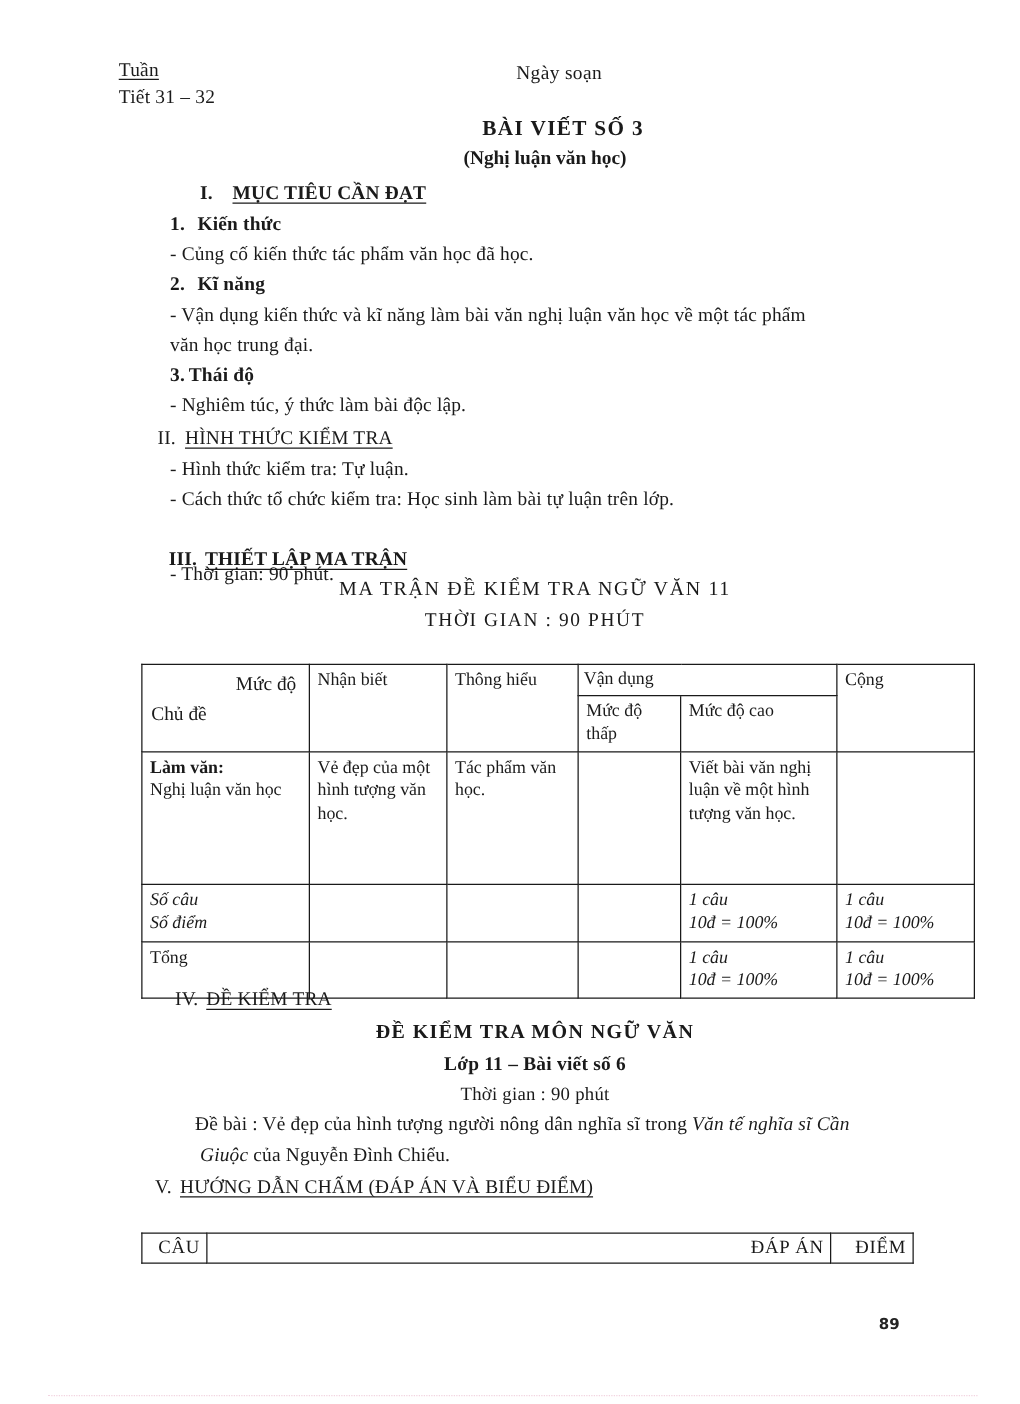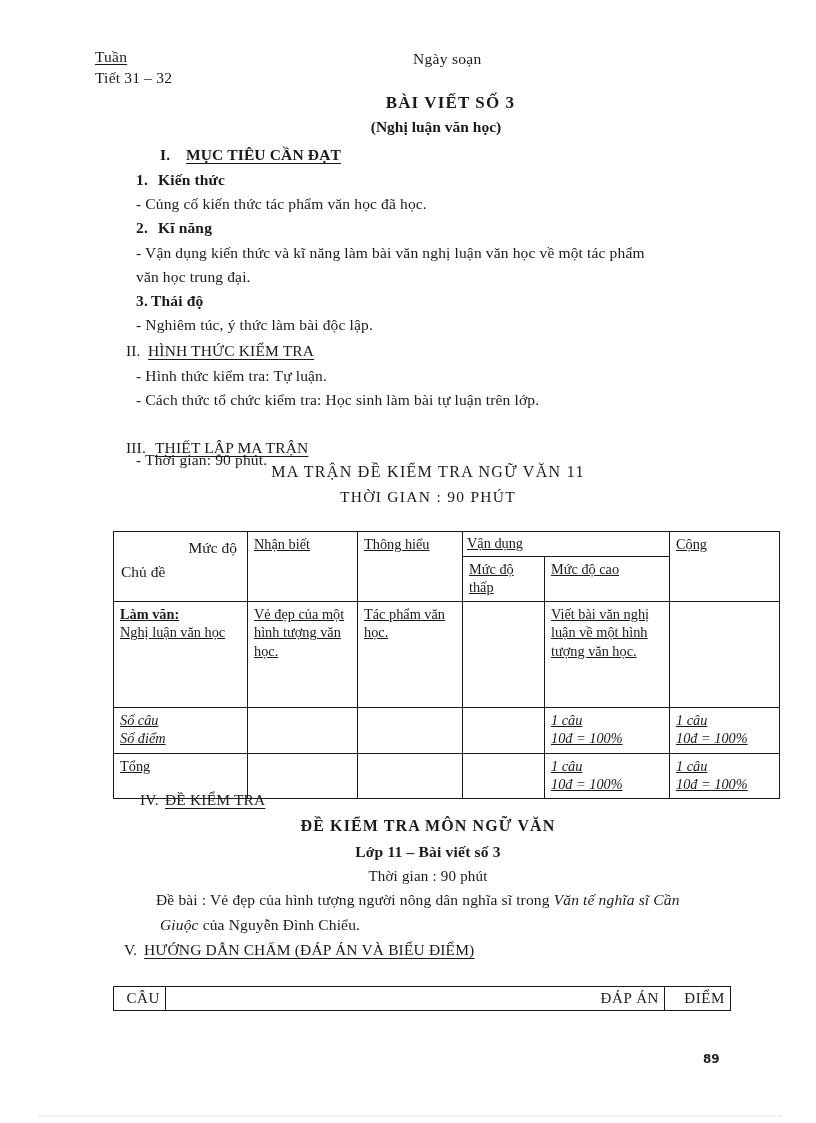--- a/index.html
+++ b/index.html
@@ -113,21 +113,20 @@
   .matrix-wrap {
     position: absolute;
     left: 113px;
     top: 531px;
     width: 666px;
   }
   table.matrix {
     border-collapse: collapse;
     width: 666px;
     table-layout: fixed;
-    text-decoration: underline;
   }
   table.matrix td, table.matrix th {
     border: 1.15px solid #1a1a1a;
     font-size: 14.3px;
     font-weight: normal;
     vertical-align: top;
     padding: 3px 5px 4px 6px;
     line-height: 1.30;
     text-align: left;
   }
@@ -251,21 +250,21 @@
   </div>
   <div class="line" style="left:136px; top:317px;">- Nghiêm túc, ý thức làm bài độc lập.</div>
 
   <div class="line" style="left:126px; top:343px;">
     <span class="roman-num" style="min-width:22px;">II.</span><span class="u">HÌNH THỨC KIỂM TRA</span>
   </div>
   <div class="line" style="left:136px; top:368px;">- Hình thức kiểm tra: Tự luận.</div>
   <div class="line" style="left:136px; top:392px;">- Cách thức tổ chức kiểm tra: Học sinh làm bài tự luận trên lớp.</div>
   <div class="line" style="left:136px; top:416px;margin-top:36px;">- Thời gian: 90 phút.</div>
 
-  <div class="line" style="left:126px; top:440px;">
+  <div class="line" style="left:135px; top:440px;font-weight:bold;">
     <span class="roman-num" style="min-width:29px;">III.</span><span class="u">THIẾT LẬP MA TRẬN</span>
   </div>
   <div class="matrix-title" style="top:463px;">MA TRẬN ĐỀ KIỂM TRA NGỮ VĂN 11</div>
   <div class="matrix-title" style="top:488px; font-size:15.5px;">THỜI GIAN : 90 PHÚT</div>
 
   <div class="matrix-wrap">
     <table class="matrix">
       <colgroup>
         <col style="width:134px;">
         <col style="width:110px;">
@@ -335,21 +334,21 @@
           </td>
         </tr>
       </tbody>
     </table>
   </div>
 
   <div class="line" style="left:140px; top:792px;">
     <span class="roman-num" style="min-width:25px;">IV.</span><span class="u">ĐỀ KIỂM TRA</span>
   </div>
   <div class="matrix-title" style="top:817px; font-size:16px; letter-spacing:1.1px; font-weight:bold;">ĐỀ KIỂM TRA MÔN NGỮ VĂN</div>
-  <div class="matrix-title" style="top:843px; font-size:15.5px; letter-spacing:0.2px; font-weight:bold;">Lớp 11 – Bài viết số 3</div>
+  <div class="matrix-title" style="top:843px; font-size:15.5px; letter-spacing:0.2px; font-weight:bold;">Lớp 11 – Bài viết số 6</div>
   <div class="matrix-title" style="top:868px; font-size:15px; letter-spacing:0.2px;">Thời gian : 90 phút</div>
 
   <div class="line" style="left:156px; top:892px;">
     <span>Đề bài : Vẻ đẹp của hình tượng người nông dân nghĩa sĩ trong </span><span class="it">Văn tế nghĩa sĩ Cần</span>
   </div>
   <div class="line" style="left:160px; top:917px;">
     <span class="it">Giuộc</span><span> của Nguyễn Đình Chiểu.</span>
   </div>
 
   <div class="line" style="left:124px; top:942px;">

